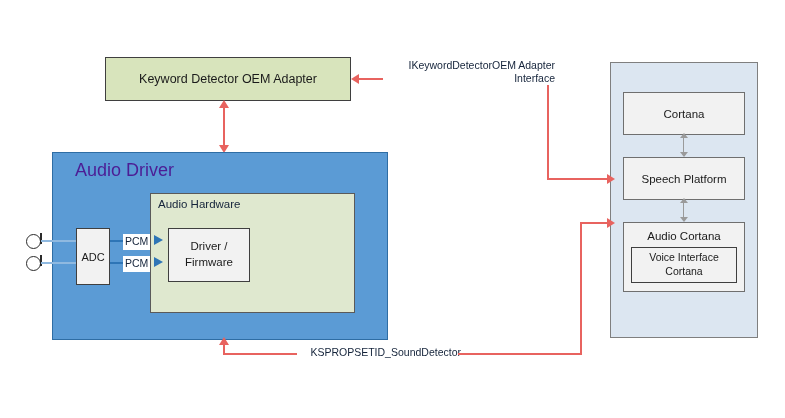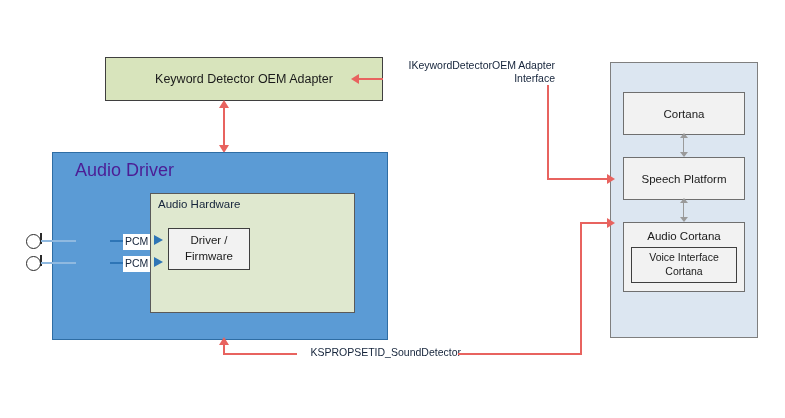--- a/index.html
+++ b/index.html
@@ -9,21 +9,21 @@
     font-family:"Liberation Sans", sans-serif;
     color:#1a1a1a;
     overflow:hidden;
   }
   #stage{position:relative;width:785px;height:418px;}
 
   .box{position:absolute;box-sizing:border-box;}
 
   
   #oem-adapter{
-    left:105px;top:57px;width:278px;height:44px;
+    left:105px;top:57px;width:246px;height:44px;
     background:#d8e4bc;border:1.5px solid #3f3f3f;
     display:flex;align-items:center;justify-content:center;
     font-size:12.5px;
   }
 
   
   #audio-driver{
     left:52px;top:152px;width:336px;height:188px;
     background:#5b9bd5;border:1.5px solid #2e6da4;
   }
@@ -36,21 +36,21 @@
   }
   #audio-hardware-title{
     position:absolute;left:158px;top:198px;font-size:11.5px;color:#14233a;
   }
   #adc{
     left:76px;top:228px;width:34px;height:57px;
     background:#f2f2f2;border:1.5px solid #3f3f3f;
     display:flex;align-items:center;justify-content:center;font-size:11px;
   }
   #driver-firmware{
-    left:168px;top:228px;width:82px;height:42px;
+    left:168px;top:228px;width:82px;height:54px;
     background:#f2f2f2;border:1.5px solid #3f3f3f;
     display:flex;flex-direction:column;align-items:center;justify-content:center;
     font-size:11.5px;line-height:1.35;text-align:center;
   }
 
   
   .mic{position:absolute;width:13px;height:13px;border:1.6px solid #2b2b2b;
        border-radius:50%;background:transparent;}
   .mic-stem{position:absolute;width:1.6px;height:11px;background:#2b2b2b;}
   .mic-wire{position:absolute;height:1.6px;background:#8fb9e0;}
@@ -121,20 +121,23 @@
   <div class="red-head up" style="left:219px;top:100px;"></div>
   <div class="red-head down" style="left:219px;top:145px;"></div>
 
   <div class="box" id="audio-driver">
     <span id="audio-driver-title">Audio Driver</span>
   </div>
 
   <div class="box" id="audio-hardware"></div>
   <span id="audio-hardware-title">Audio Hardware</span>
 
+  <div class="box" id="adc">
+    <span>ADC</span>
+  </div>
 
   <div class="box" id="driver-firmware">
     <span>Driver /</span>
     <span>Firmware</span>
   </div>
 
   <div class="mic" style="left:26px;top:234px;"></div>
   <div class="mic-stem" style="left:40px;top:233px;"></div>
   <div class="mic-wire" style="left:41px;top:240px;width:35px;"></div>
 

